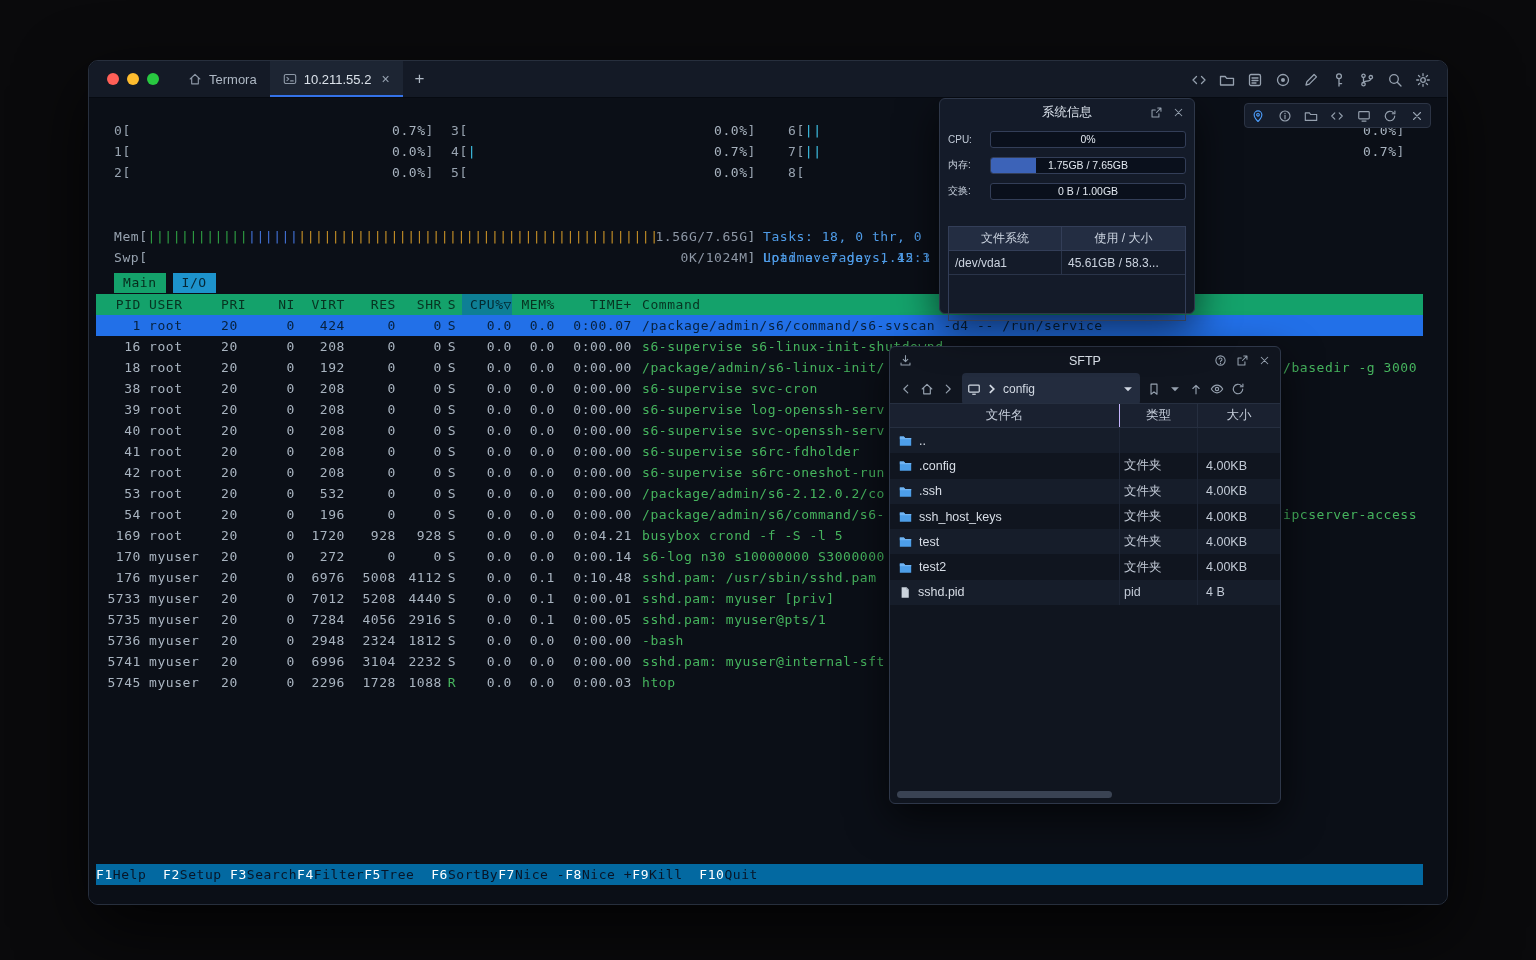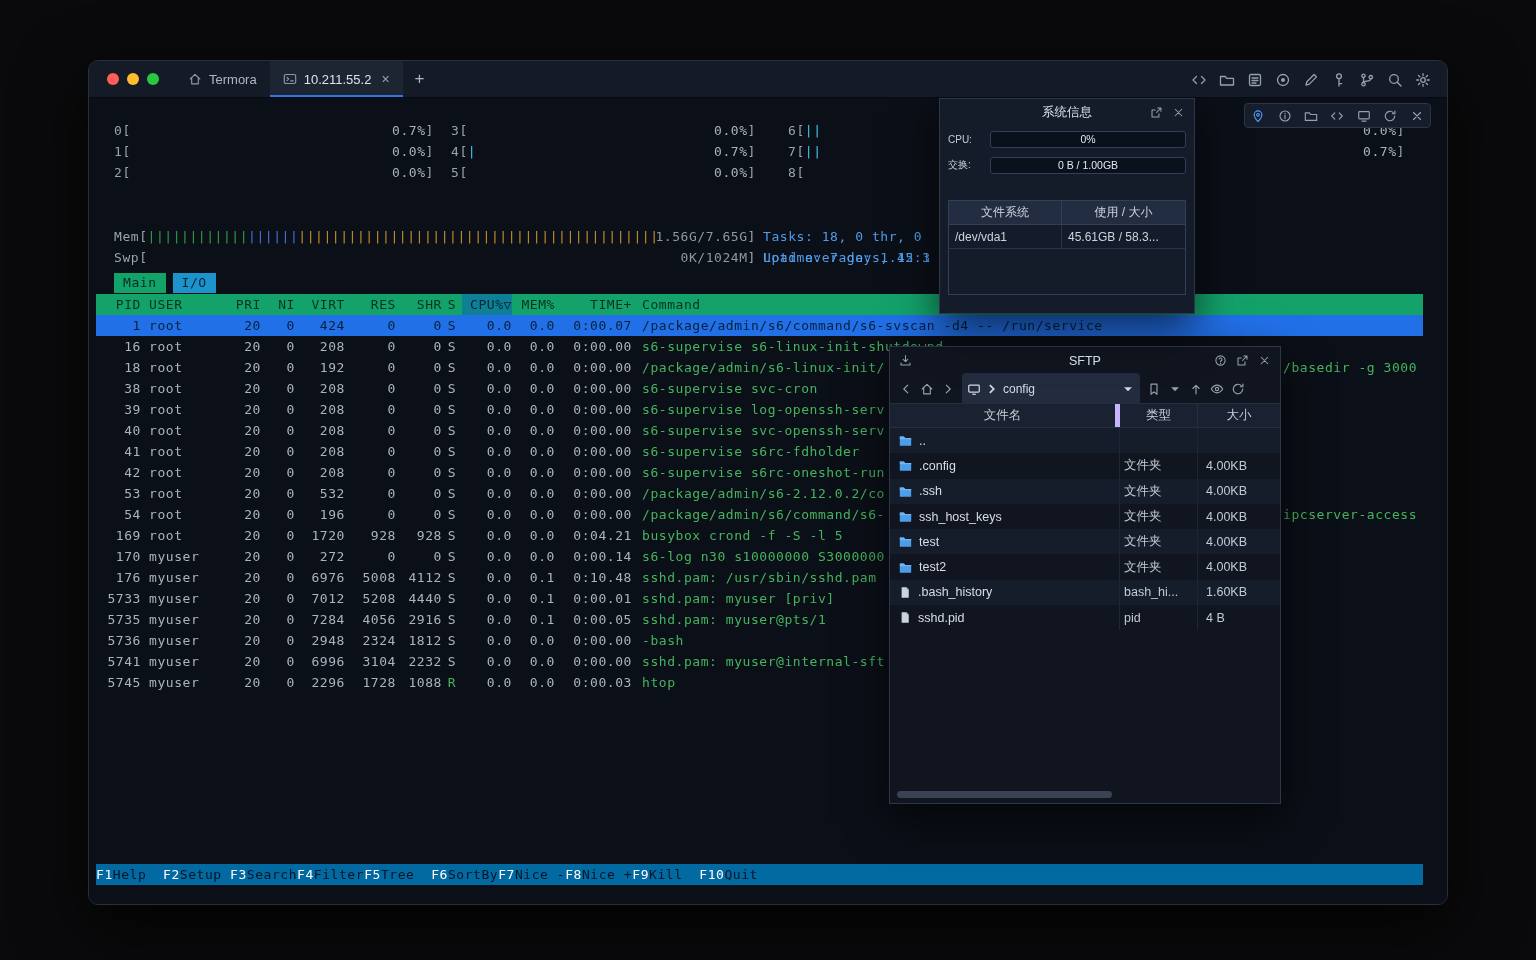--- a/index.html
+++ b/index.html
@@ -40,38 +40,38 @@
 .vtab.io{background:#1d93cc;color:#062736}
 .proc-header{position:absolute;top:196px;left:7px;width:1327px;height:21px;line-height:21px;background:#14a26b;color:#073321;display:flex}
 .proc-rows{position:absolute;top:217px;left:7px;width:1327px}
 .prow{height:21px;line-height:21px;display:flex;color:#a9b4c0}
 .prow .c11,.cmd-tail{color:#46b45e}
 .prow.sel{background:#2270e8;color:#07203c}
 .prow.sel .c11,.prow.sel .cmd-tail{color:#07203c}
 .pc{white-space:pre;overflow:hidden}
 .c0{width:45px;text-align:right}
 .c1{width:80px;padding-left:8px}
-.c2{width:40px;text-align:right}
+.c2{width:40px;text-align:left}
 .c3{width:34px;text-align:right}
 .c4{width:50px;text-align:right}
 .c5{width:51px;text-align:right}
 .c6{width:46px;text-align:right}
 .c7{width:20px;text-align:center}
 .c8{width:50px;text-align:right}
 .c9{width:43px;text-align:right}
 .c10{width:77px;text-align:right}
 .c11{flex:1;padding-left:10px;position:relative}
 .sortcol{background:#0e7f95;color:#032a31}
 .run{color:#46b45e}
 .cmd-tail{position:absolute;left:651px;top:0}
 .fnbar{position:absolute;top:766px;left:7px;width:1327px;height:21px;line-height:21px;background:#0369a1;display:flex}
 .fk{color:#ffffff;white-space:pre}
 .fl{color:#081527;white-space:pre}
 
-.panel{position:absolute;background:#141b29;border:1px solid #2e3749;border-radius:0;box-shadow:0 14px 40px rgba(0,0,0,.65)}
+.panel{position:absolute;background:#141b29;border:1px solid #2e3749;border-radius:6px;box-shadow:0 14px 40px rgba(0,0,0,.65)}
 .sysinfo{left:850px;top:37px;width:256px;height:216px;z-index:20}
 .p-title{position:relative;height:27px;display:flex;align-items:center;justify-content:center;color:#dde4ed;font-size:12.5px;flex:0 0 auto}
 .p-title .icn svg{width:13px;height:13px}
 .p-title-icons{position:absolute;right:9px;top:0;height:100%;display:flex;align-items:center;gap:9px;color:#94a0ae}
 .p-title-left{position:absolute;left:9px;top:0;height:100%;display:flex;align-items:center;color:#94a0ae}
 .si-row{display:flex;align-items:center;height:26px;padding:0 8px}
 .si-label{width:42px;color:#c3ccd8;font-size:10px}
 .si-bar{flex:1;height:17px;background:#0a101c;border:1px solid #333e58;border-radius:3px;position:relative;overflow:hidden}
 .si-fill{position:absolute;left:0;top:0;bottom:0;background:#3c63b8}
 .si-value{position:absolute;left:0;right:0;top:0;bottom:0;display:flex;align-items:center;justify-content:center;color:#e2e8f0;font-size:10.5px}
@@ -88,21 +88,21 @@
 .side-toolbar{position:absolute;left:1155px;top:42px;width:187px;height:25px;background:#161d2b;border:1px solid #2c3445;border-radius:4px;display:flex;align-items:center;justify-content:space-around;color:#96a1af;z-index:30}
 .side-toolbar .icn svg{width:14px;height:14px}
 .side-toolbar .icn.active{color:#4d9fff}
 
 .sftp{left:800px;top:285px;width:392px;height:458px;background:#10151f;z-index:15;display:flex;flex-direction:column}
 .sftp-nav{height:29px;display:flex;align-items:center;gap:7px;padding:0 9px;color:#96a1af;flex:0 0 auto}
 .sftp-nav .icn svg{width:14px;height:14px}
 .crumb{width:178px;height:21px;background:#232c3e;border-radius:4px;display:flex;align-items:center;gap:4px;padding:16px 5px;color:#d2d9e3;font-size:12px}
 .crumb .cdown{margin-left:auto}
 .sftp-thead{height:25px;display:flex;background:#1a2130;border-top:1px solid #262f40;border-bottom:1px solid #262f40;color:#c6cedb;font-size:12.5px;flex:0 0 auto}
-.th-name{width:230px;display:flex;align-items:center;justify-content:center;border-right:5px solid #c4b5fd}
+.th-name{width:230px;display:flex;align-items:center;justify-content:center;border-right:1px solid #c4b5fd}
 .th-type{width:78px;display:flex;align-items:center;justify-content:center;border-right:1px solid #262f40}
 .th-size{flex:1;display:flex;align-items:center;justify-content:center}
 .sftp-body{flex:1;position:relative;overflow:hidden}
 .sftp-row{height:25.3px;display:flex;align-items:stretch;font-size:12.5px;color:#d8dee7}
 .sftp-row:nth-child(odd){background:#161d2a}
 .cell-name{width:230px;display:flex;align-items:center;gap:7px;padding-left:9px;border-right:1px solid #1e2636;overflow:hidden}
 .cell-type{width:78px;padding-left:4px;border-right:1px solid #1e2636;color:#c2cad6;overflow:hidden;white-space:nowrap;display:flex;align-items:center}
 .cell-size{flex:1;padding-left:8px;color:#c2cad6;display:flex;align-items:center}
 .sftp-scroll{position:absolute;left:7px;bottom:5px;width:215px;height:7px;background:#3a4353;border-radius:4px;z-index:16}
 </style>
@@ -520,20 +520,27 @@
       </span>
     </div>
     <div class="si-row">
       <span class="si-label">CPU:</span>
       <span class="si-bar">
           <span class="si-fill" style="width: 0%;"></span>
           <span class="si-value">0%</span>
         </span>
     </div>
     <div class="si-row">
+      <span class="si-label">内存:</span>
+      <span class="si-bar">
+          <span class="si-fill" style="width: 23%;"></span>
+          <span class="si-value">1.75GB / 7.65GB</span>
+        </span>
+    </div>
+    <div class="si-row">
       <span class="si-label">交换:</span>
       <span class="si-bar">
           <span class="si-fill" style="width: 0%;"></span>
           <span class="si-value">0 B / 1.00GB</span>
         </span>
     </div>
     <div class="si-table">
       <div class="si-thead">
         <span class="si-th c-fs">文件系统</span>
         <span class="si-th c-us">使用 / 大小</span>
@@ -764,33 +771,20 @@
           <span class="cell-size">4.00KB</span>
         </div>
         <div class="sftp-row">
           <span class="cell-name">
             <span class="icn">
               <svg width="12" height="13" viewBox="0 0 16 16">
                 <path d="M3.5 1H10l3 3v11H3.5z" fill="#cbd3dc"></path>
                 <path d="M10 1v3h3z" fill="#8e99a6"></path>
               </svg>
             </span>
-            <span>.bash_history</span>
-          </span>
-          <span class="cell-type">bash_hi...</span>
-          <span class="cell-size">1.60KB</span>
-        </div>
-        <div class="sftp-row">
-          <span class="cell-name">
-            <span class="icn">
-              <svg width="12" height="13" viewBox="0 0 16 16">
-                <path d="M3.5 1H10l3 3v11H3.5z" fill="#cbd3dc"></path>
-                <path d="M10 1v3h3z" fill="#8e99a6"></path>
-              </svg>
-            </span>
             <span>sshd.pid</span>
           </span>
           <span class="cell-type">pid</span>
           <span class="cell-size">4 B</span>
         </div>
       </div>
     <div class="sftp-scroll"></div>
   </div>
 
 </div>

